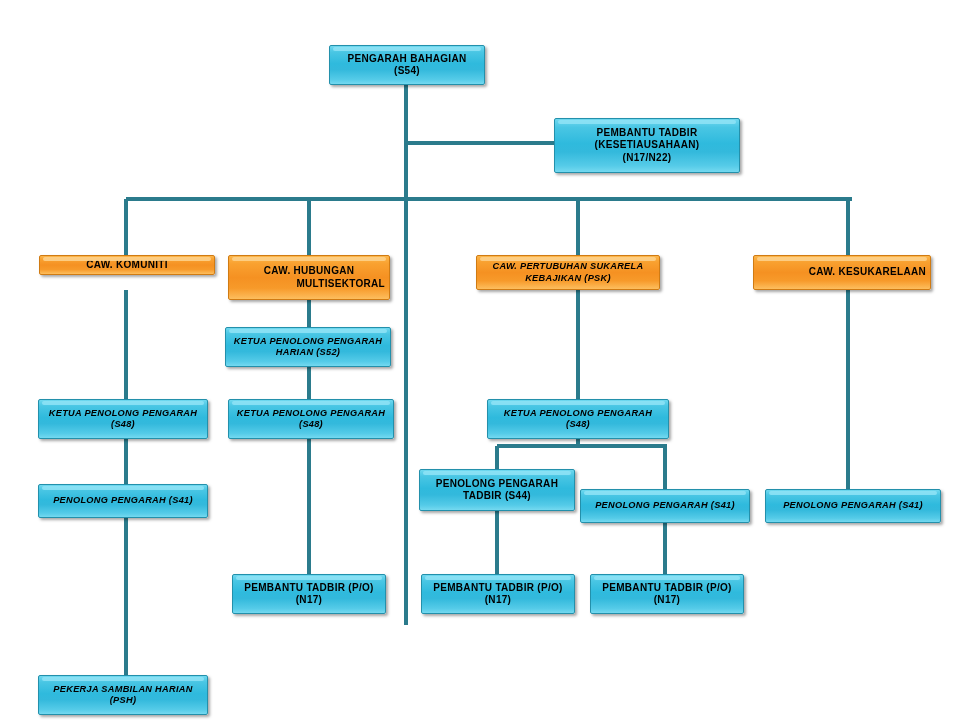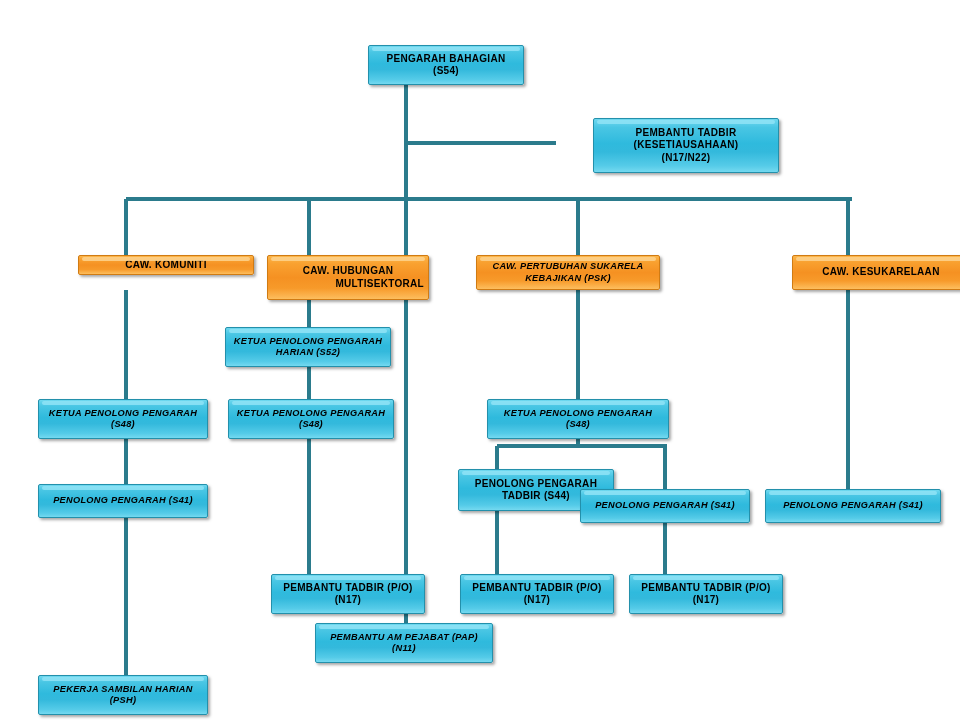--- a/index.html
+++ b/index.html
@@ -38,21 +38,21 @@
     background:#8fe3f6;border-radius:2px;opacity:.85;pointer-events:none;
   }
   .node.orange{
     background:linear-gradient(to bottom,#fcb64a 0%,#f9a130 18%,#f59122 50%,#f79a2a 75%,#fdbe5e 100%);
     border-color:#d07b13;
   }
   .node.orange::before{
     content:"";position:absolute;left:3px;right:3px;top:1px;height:4px;
     background:#fdd08a;border-radius:2px;opacity:.9;pointer-events:none;
   }
-  .fs10{font-size:10px;margin-left:39px;}
+  .fs10{font-size:10px;}
   .fs9{font-size:9.2px;font-style:italic;}
 </style>
 </head>
 <body>
 
 <div id="stage">
     <div class="line vline" style="left: 404px; top: 85px; height: 117px; background: rgb(43, 123, 140);"></div>
     <div class="line hline" style="left: 406px; top: 141px; width: 150px; background: rgb(43, 123, 140);"></div>
     <div class="line hline" style="left: 126px; top: 197px; width: 726px; background: rgb(43, 123, 140);"></div>
     <div class="line vline" style="left: 124px; top: 199px; height: 58px; background: rgb(43, 123, 140);"></div>
@@ -99,21 +99,21 @@
       </span>
     </div>
     <div class="node orange fs9" style="left: 476px; top: 255px; width: 184px; height: 35px;">
       <span class="txt">
         <span style="display: block;">CAW.  PERTUBUHAN  SUKARELA</span>
         <span style="display: block;">KEBAJIKAN (PSK)</span>
       </span>
     </div>
     <div class="node orange fs10" style="left: 753px; top: 255px; width: 178px; height: 35px;">
       <span class="txt">
-        <span style="display: block;">CAW. KESUKARELAAN</span>
+        <span style="display: block; text-align: right;">CAW. KESUKARELAAN</span>
       </span>
     </div>
     <div class="node blue fs9" style="left: 225px; top: 327px; width: 166px; height: 40px;">
       <span class="txt">
         <span style="display: block;">KETUA  PENOLONG  PENGARAH</span>
         <span style="display: block;">HARIAN (S52)</span>
       </span>
     </div>
     <div class="node blue fs9" style="left: 38px; top: 399px; width: 170px; height: 40px;">
       <span class="txt">
@@ -165,25 +165,19 @@
         <span style="display: block;">PEMBANTU TADBIR (P/O)</span>
         <span style="display: block;">(N17)</span>
       </span>
     </div>
     <div class="node blue fs10" style="left: 590px; top: 574px; width: 154px; height: 40px;">
       <span class="txt">
         <span style="display: block;">PEMBANTU TADBIR (P/O)</span>
         <span style="display: block;">(N17)</span>
       </span>
     </div>
-    <div class="node blue fs9" style="left: 315px; top: 623px; width: 178px; height: 40px;">
-      <span class="txt">
-        <span style="display: block;">PEMBANTU  AM PEJABAT (PAP)</span>
-        <span style="display: block;">(N11)</span>
-      </span>
-    </div>
     <div class="node blue fs9" style="left: 38px; top: 675px; width: 170px; height: 40px;">
       <span class="txt">
         <span style="display: block;">PEKERJA  SAMBILAN  HARIAN</span>
         <span style="display: block;">(PSH)</span>
       </span>
     </div>
   </div>
 
 </body></html>

